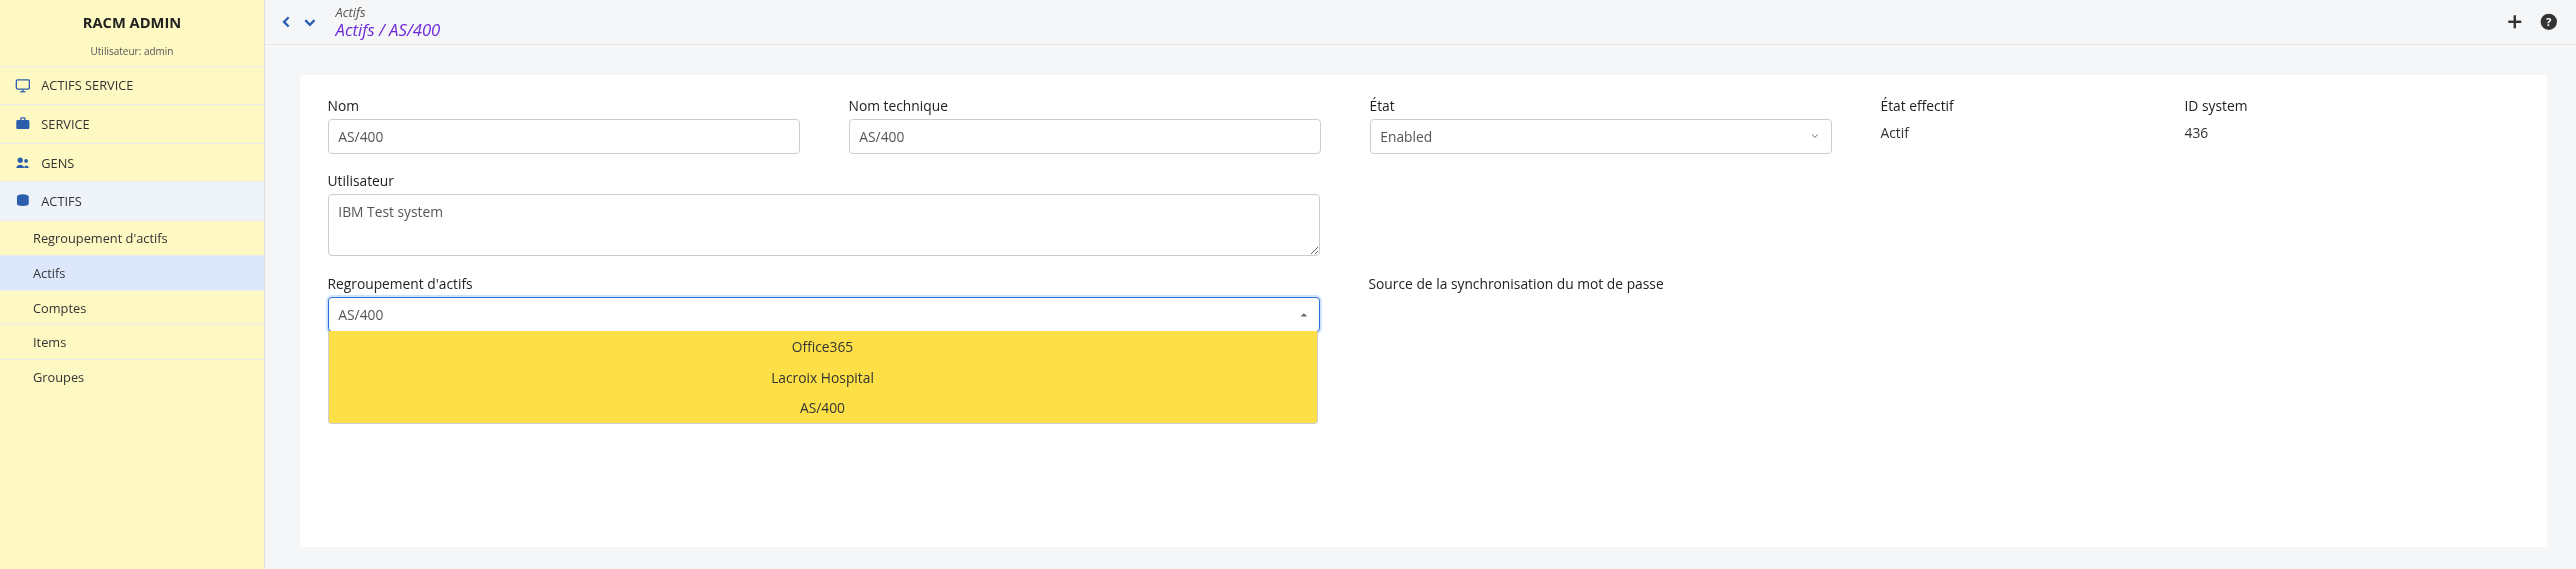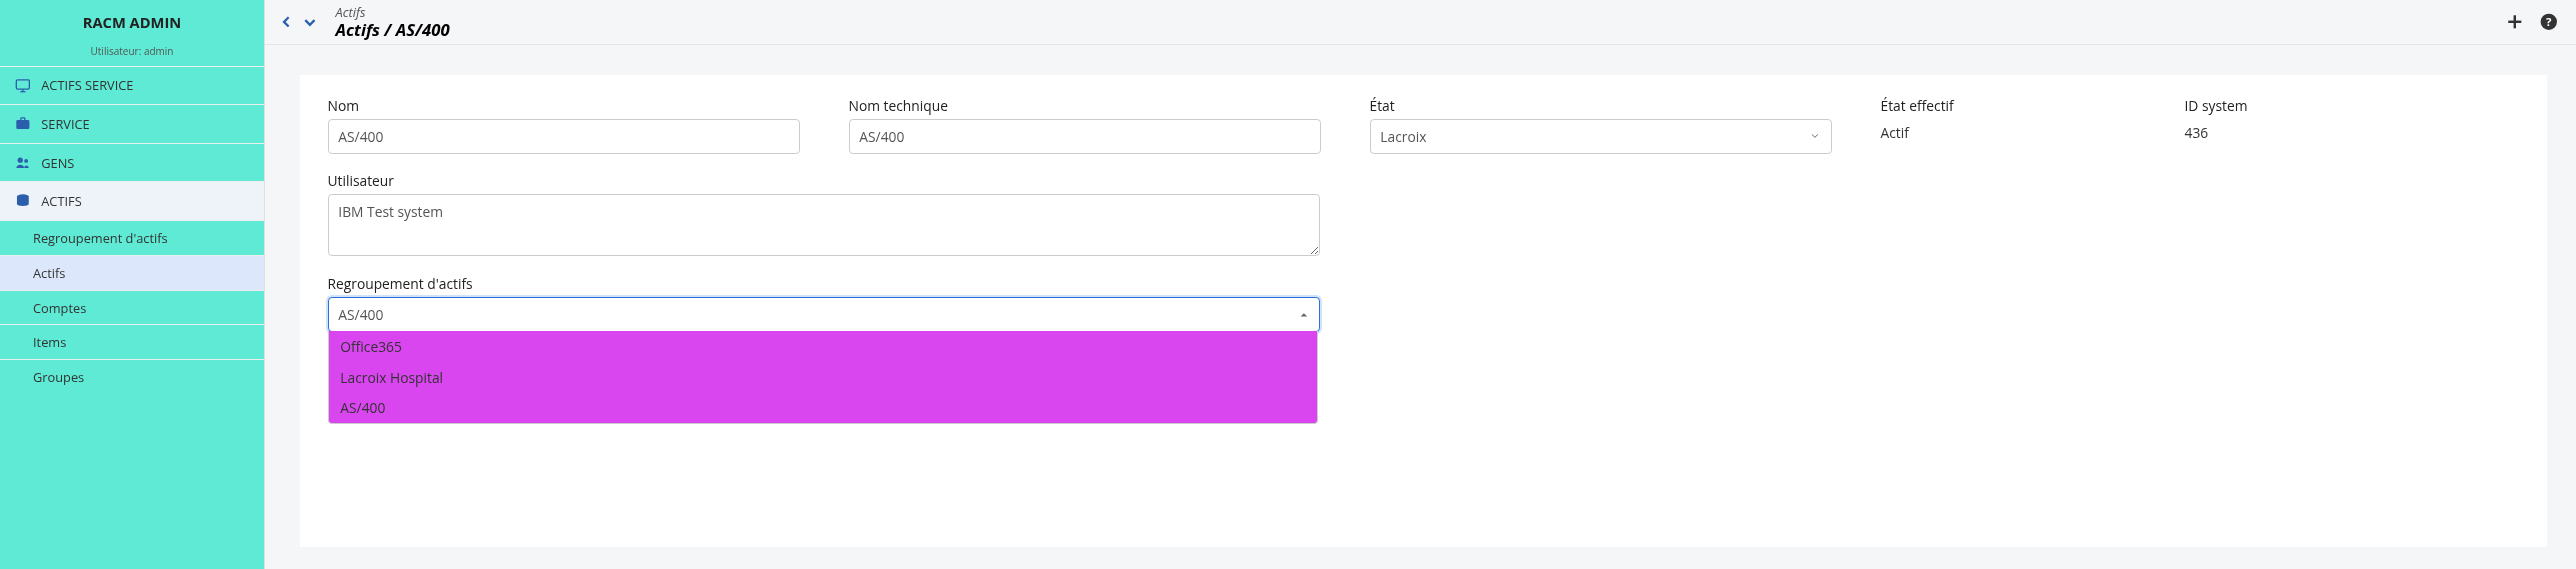--- a/index.html
+++ b/index.html
@@ -13,21 +13,21 @@
       color: #333;
       font-size: 13.8px;
       display: flex;
       width: 2576px;
       height: 570px;
       overflow: hidden;
     }
     
     .sidebar {
       width: 265px;
-      background: #5eead4;
+      background: #fef9c3;
       border-right: 1px solid #e0e0e0;
       display: flex;
       flex-direction: column;
     }
     .sidebar-header {
       padding: 11.8px 15.7px 7.9px 15.7px;
       text-align: center;
     }
     .sidebar-title {
       font-weight: 700;
@@ -108,22 +108,22 @@
       line-height: 1.25;
     }
     .breadcrumb .crumb-top {
       font-style: italic;
       font-size: 12.8px;
       color: #555;
     }
     .breadcrumb .crumb-main {
       font-style: italic;
       font-size: 16.7px;
-      color: #000000;
-      font-weight: 700;
+      color: #6d28d9;
+      font-weight: 400;
     }
     .topbar-spacer { flex: 1; }
     .topbar-action {
       width: 27.5px;
       height: 27.5px;
       display: inline-flex;
       align-items: center;
       justify-content: center;
       cursor: pointer;
       color: #333;
@@ -191,26 +191,27 @@
     }
     .w-name { width: 472px; }
     .w-desc { width: 992px; }
     .w-combo { width: 992px; }
     .w-select { width: 462px; }
 
     
     .dropdown {
       position: absolute;
       width: 990px;
-      background: #d946ef;
+      background: #fde047;
       border: 1px solid #ccc;
       border-top: none;
       border-radius: 0 0 3.9px 3.9px;
       max-height: 108px;
       overflow-y: auto;
+      text-align: center;
     }
     .dropdown .opt {
       padding: 5.9px 11.8px;
       cursor: pointer;
       font-size: 13.8px;
       color: #333;
     }
     
     .dropdown::-webkit-scrollbar { width: 15.7px; }
     .dropdown::-webkit-scrollbar-track { background: #f0f0f0; }
@@ -320,21 +321,21 @@
           <label class="field-label">Nom</label>
           <input type="text" value="AS/400" style="">
         </div>
         <div class="field w-name">
           <label class="field-label">Nom technique</label>
           <input type="text" value="AS/400" style="">
         </div>
         <div class="field w-select">
           <label class="field-label">État</label>
           <div class="select">
-            <span>Lacroix</span>
+            <span>Enabled</span>
             <span class="caret">
               <svg width="11.8" height="11.8" viewBox="0 0 24 24" fill="none" stroke="currentColor" stroke-width="2">
                   <polyline points="6 9 12 15 18 9"></polyline>
                 </svg>
             </span>
           </div>
         </div>
         <div class="field" style="width:255px">
           <label class="field-label">État effectif</label>
           <div class="static-value">Actif</div>
@@ -363,19 +364,20 @@
                 </svg>
             </span>
           </div>
           <div class="dropdown" style="top:57px; left:0;">
             <div class="opt">Office365</div>
             <div class="opt">Lacroix Hospital</div>
             <div class="opt">AS/400</div>
           </div>
         </div>
         <div class="field w-select">
+          <label class="field-label">Source de la synchronisation du mot de passe</label>
         </div>
       </div>
 
     </div>
   </div>
 </div>
 
 
 </body></html>

